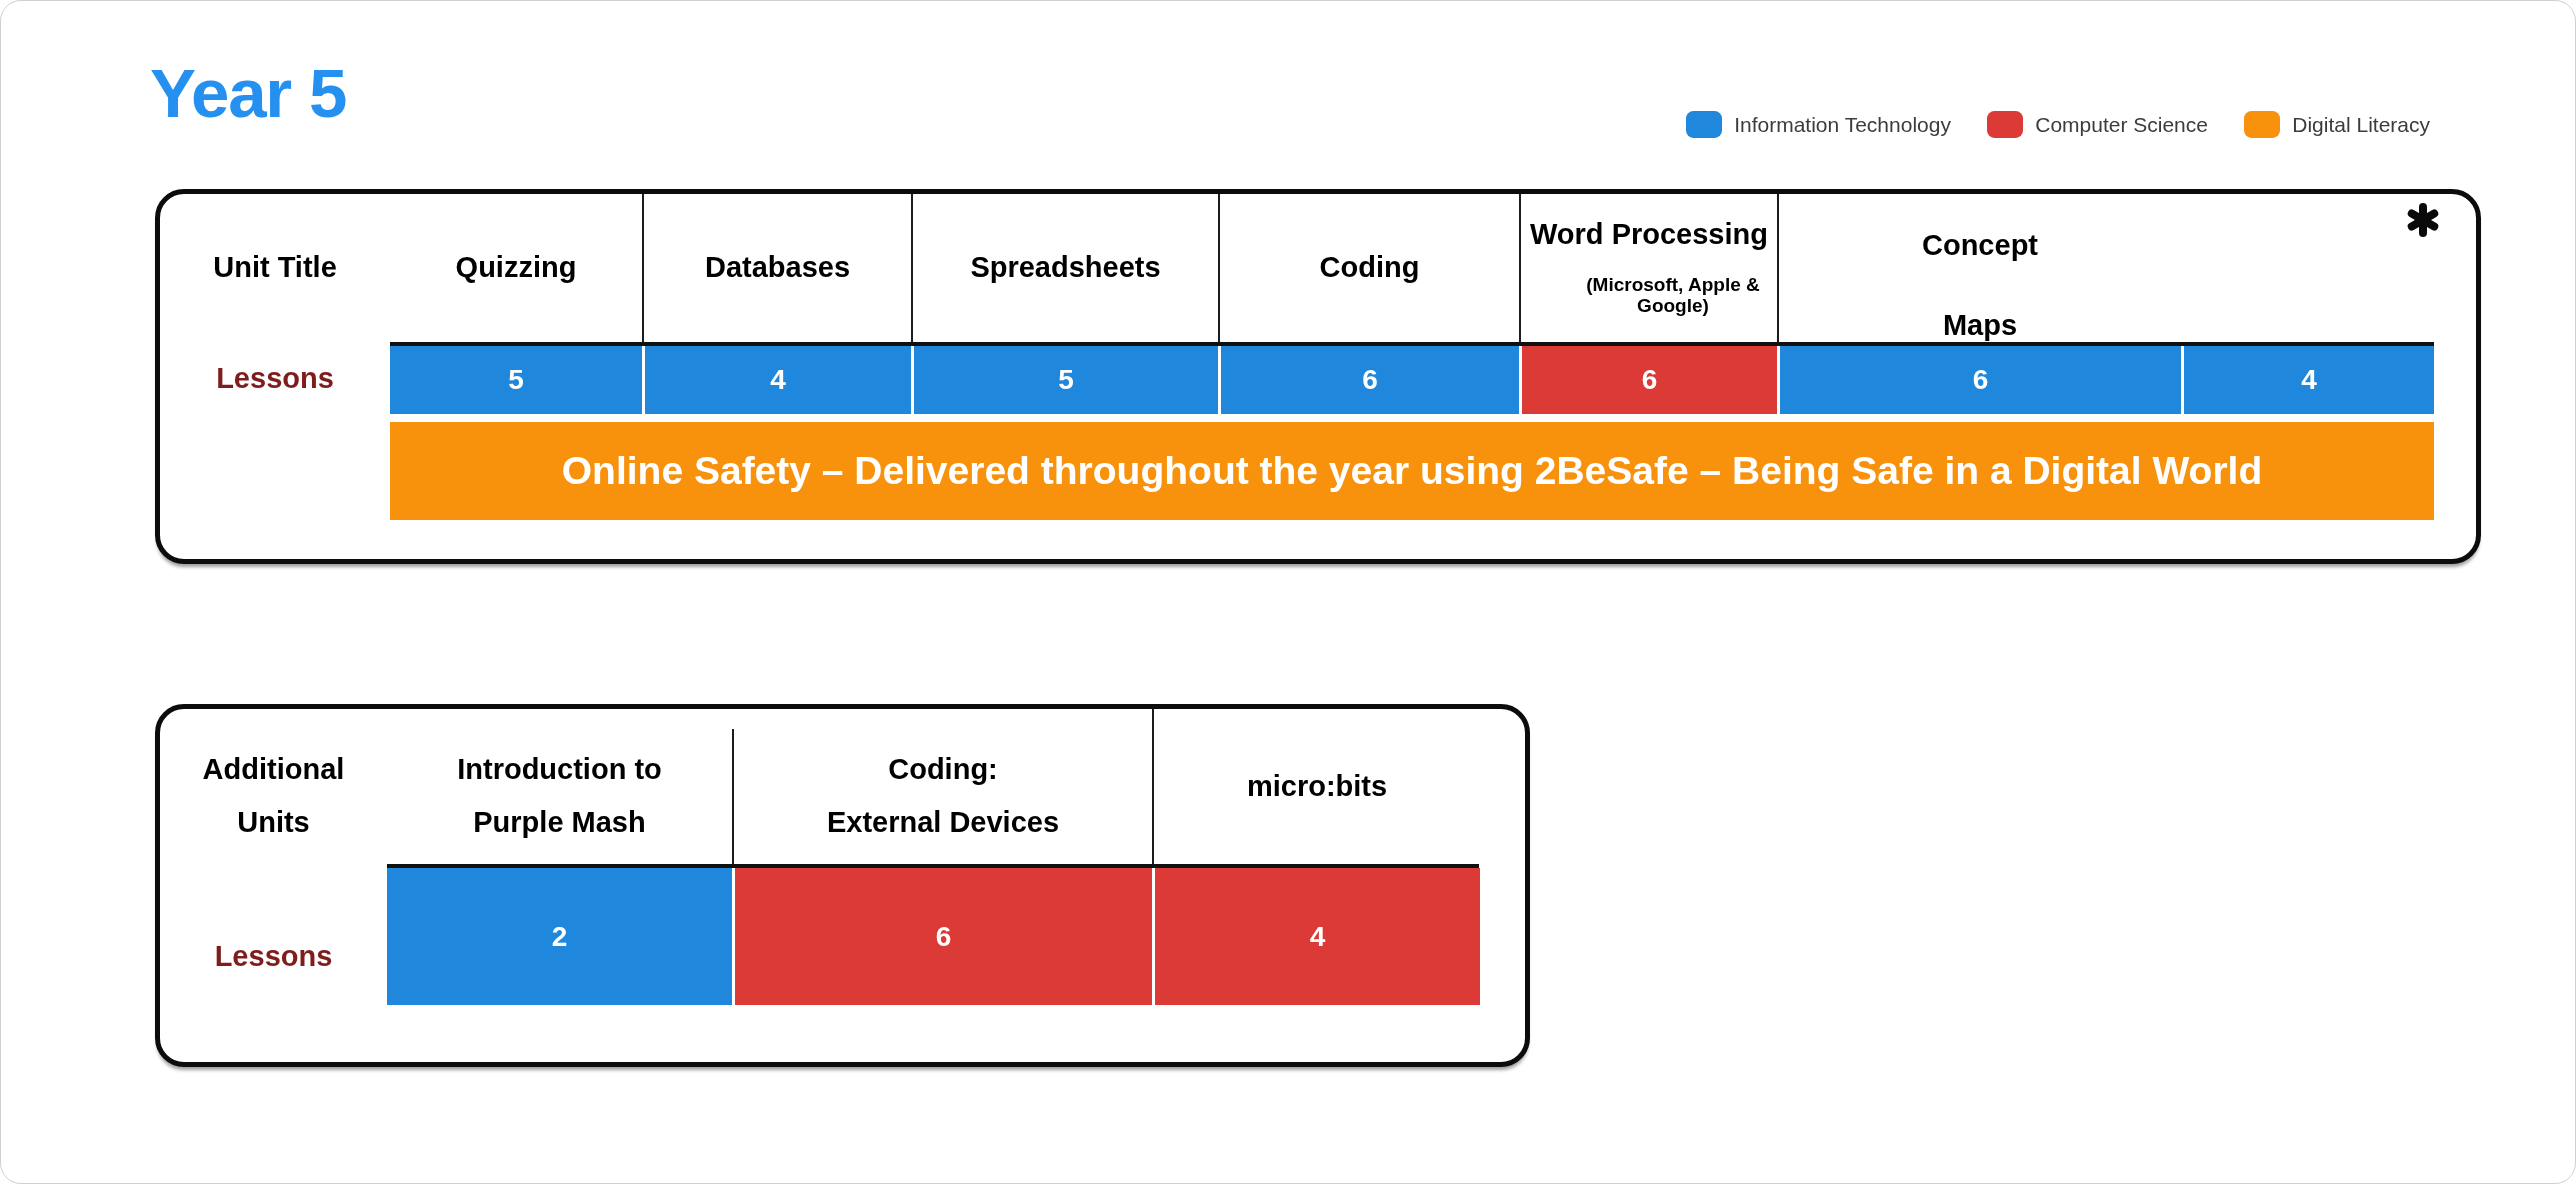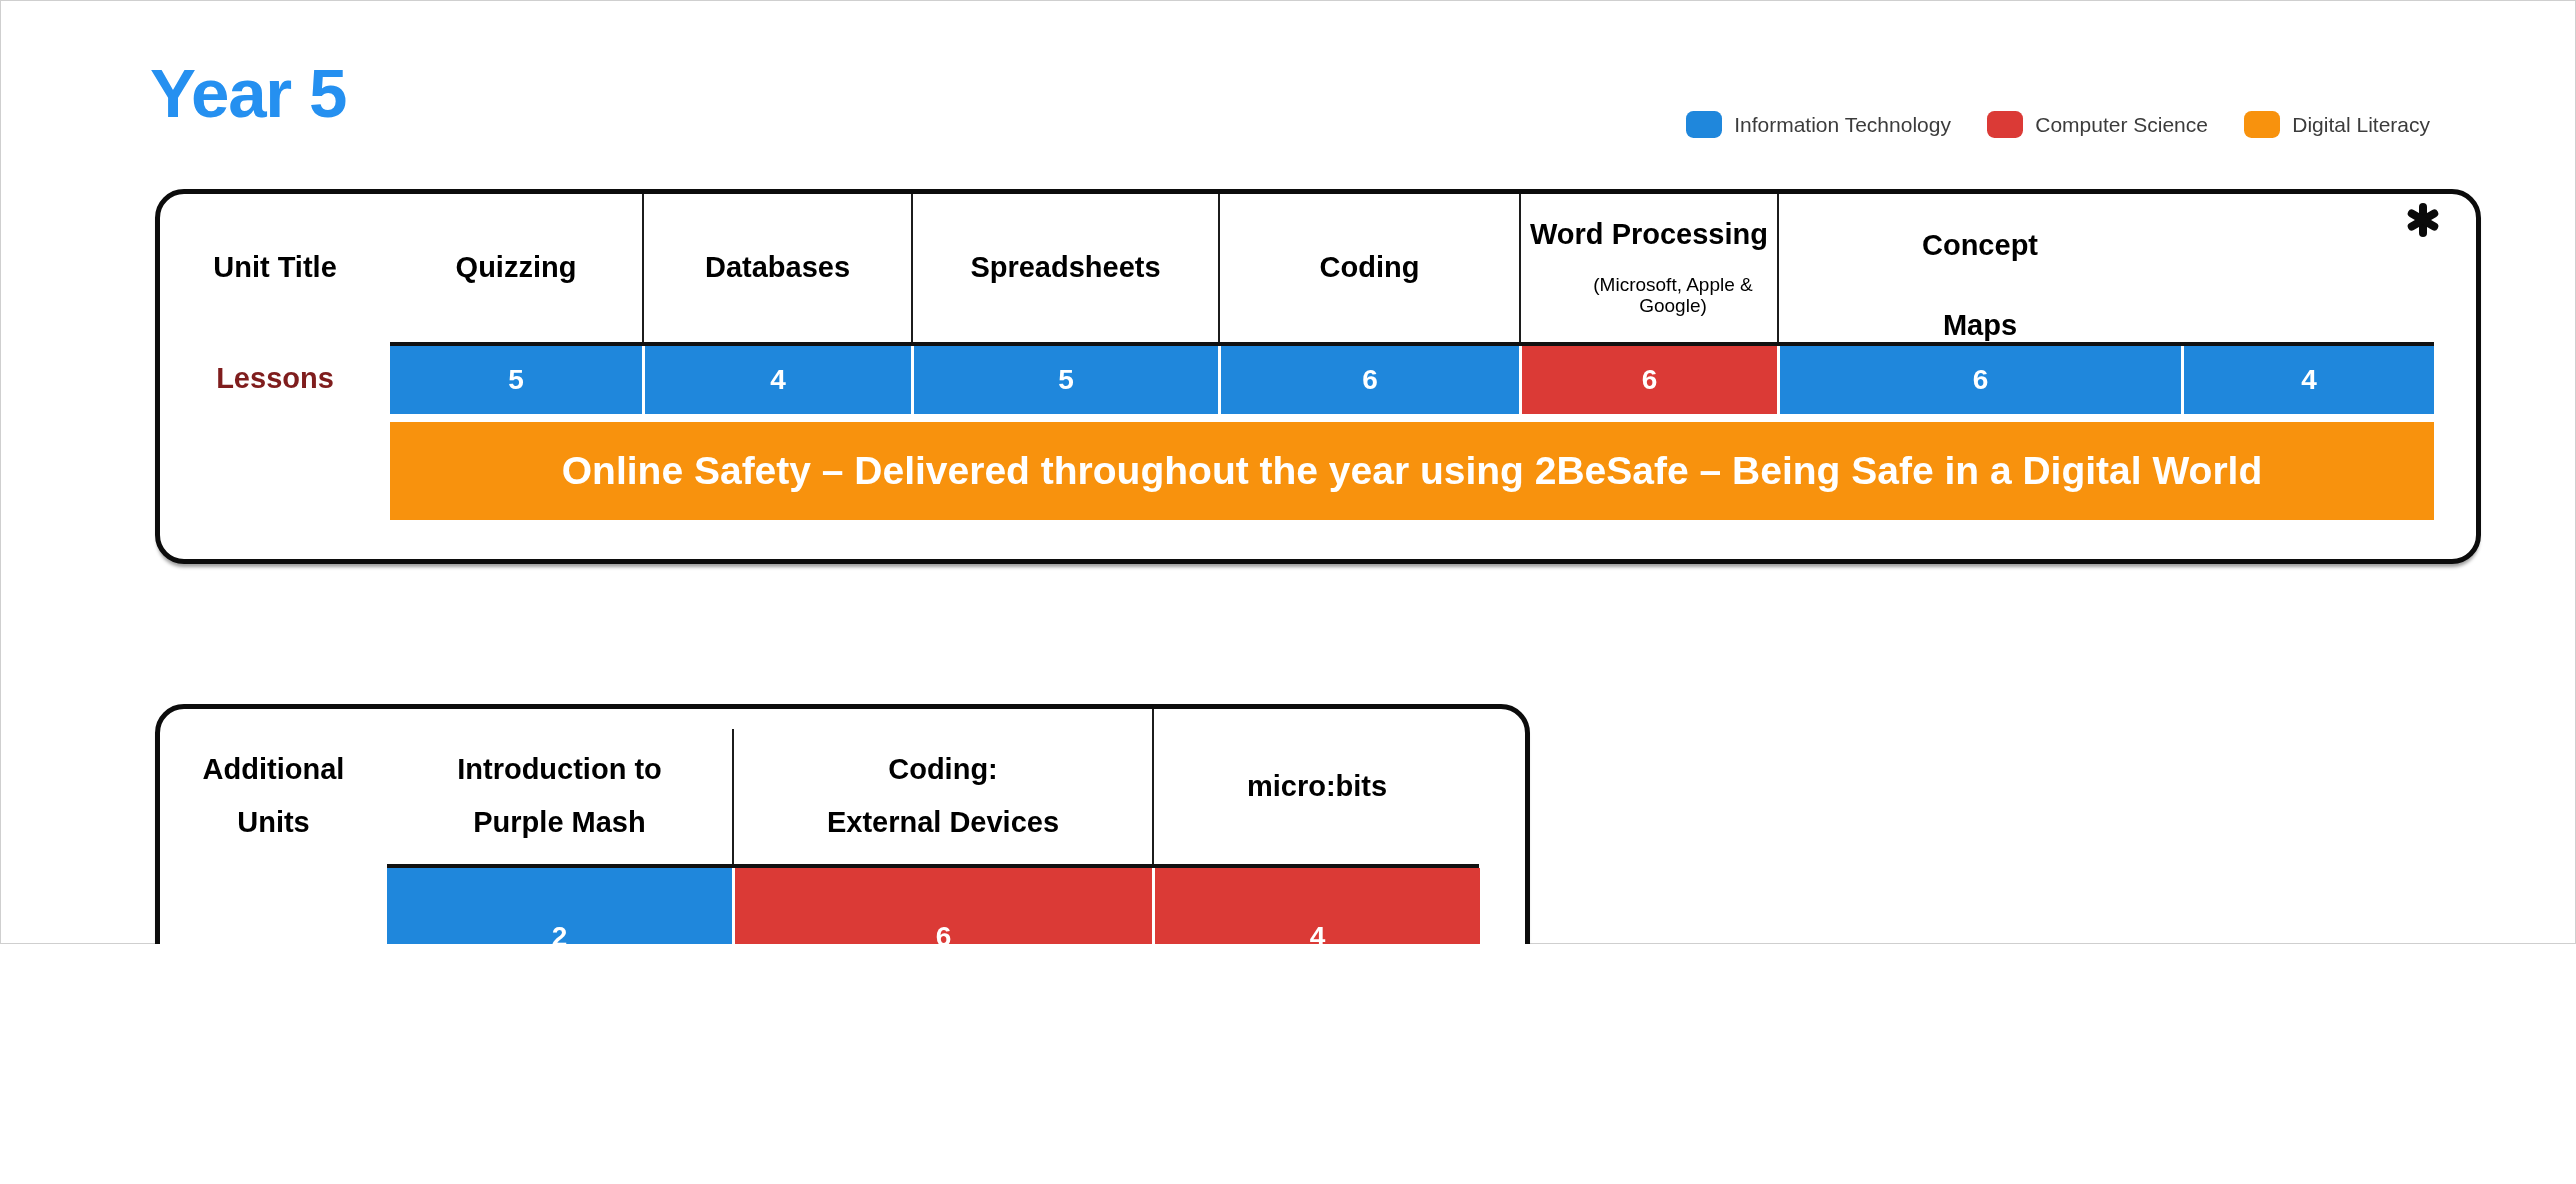--- a/index.html
+++ b/index.html
@@ -2,22 +2,22 @@
 <html style="--it: #1f87dc; --cs: #db3a36; --dl: #f8920d; --title-blue: #2590f0;font-size:9.8px"><head>
 <meta charset="utf-8">
 <style>
   :root{
     --it:#1f87dc; --cs:#db3a36; --dl:#f8920d; --title-blue:#2590f0;
   }
   *{margin:0;padding:0;box-sizing:border-box;}
   html,body{background:#ffffff;}
   body{font-family:"Liberation Sans", sans-serif;}
   .page{
-    position:relative; width:2576px; height:944px; background:#ffffff;
-    outline:1.2px solid #cfcfcf; outline-offset:-1.2px; overflow:hidden;
+    position:relative; width:2576px; height:1184px; background:#ffffff;
+    outline:1.2px solid #cfcfcf; outline-offset:-1.2px; overflow:hidden;border-radius:21px;
   }
   
   .year-title{
     position:absolute; left:150px; top:54px;
     font-size:69px; font-weight:700; letter-spacing:-1.2px;
     color:var(--title-blue);
   }
   
   .legend{
     position:absolute; top:111px; right:146px;
@@ -41,21 +41,21 @@
   .t2-head{height:155px; grid-template-columns:227px 345px 420px 328px auto;}
   .hcell{
     display:flex; align-items:center; justify-content:center;
     text-align:center; font-size:29px; font-weight:700; color:#000; line-height:1.1;
   }
   .divl{border-left:2.5px solid #1c1c1c;}
   .stack{flex-direction:column;}
   .gap-wp{gap:24.5px;}
   .gap-cm{gap:48px;justify-content:flex-end;}
   .gap-t2{gap:21px;margin-top:20px;}
-  .sub{font-size:19px; font-weight:400;margin-left:48px;}
+  .sub{font-size:19px; font-weight:700;margin-left:48px;}
   
   .asterisk-shape{position:absolute; top:8.6px; right:36px; width:34px; height:34px;}
   .asterisk-shape i{
     position:absolute; left:50%; top:0; width:8px; height:100%;
     margin-left:-4px; background:#0a0a0a; border-radius:4.3px; display:block;
   }
   .asterisk-shape i:nth-child(2){transform:rotate(60deg);}
   .asterisk-shape i:nth-child(3){transform:rotate(120deg);}
   
   .lessons-label{

